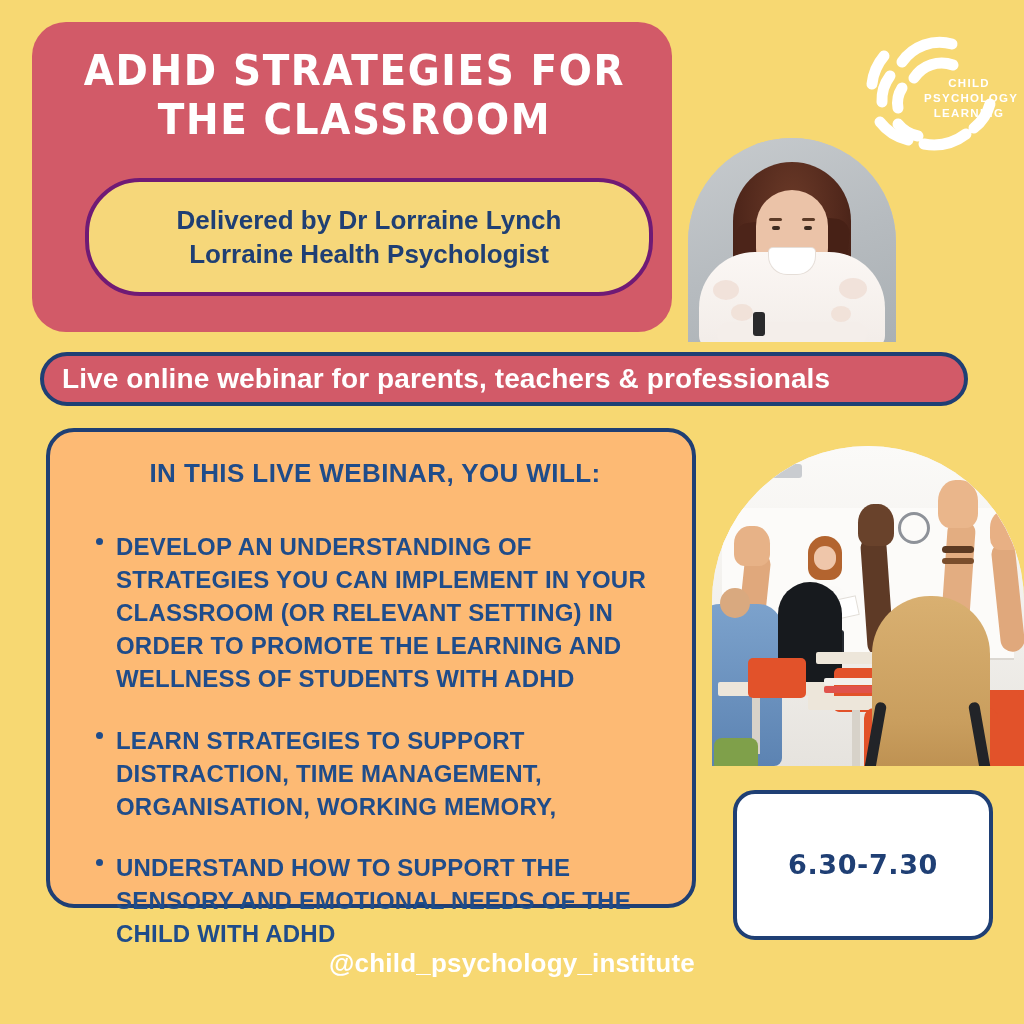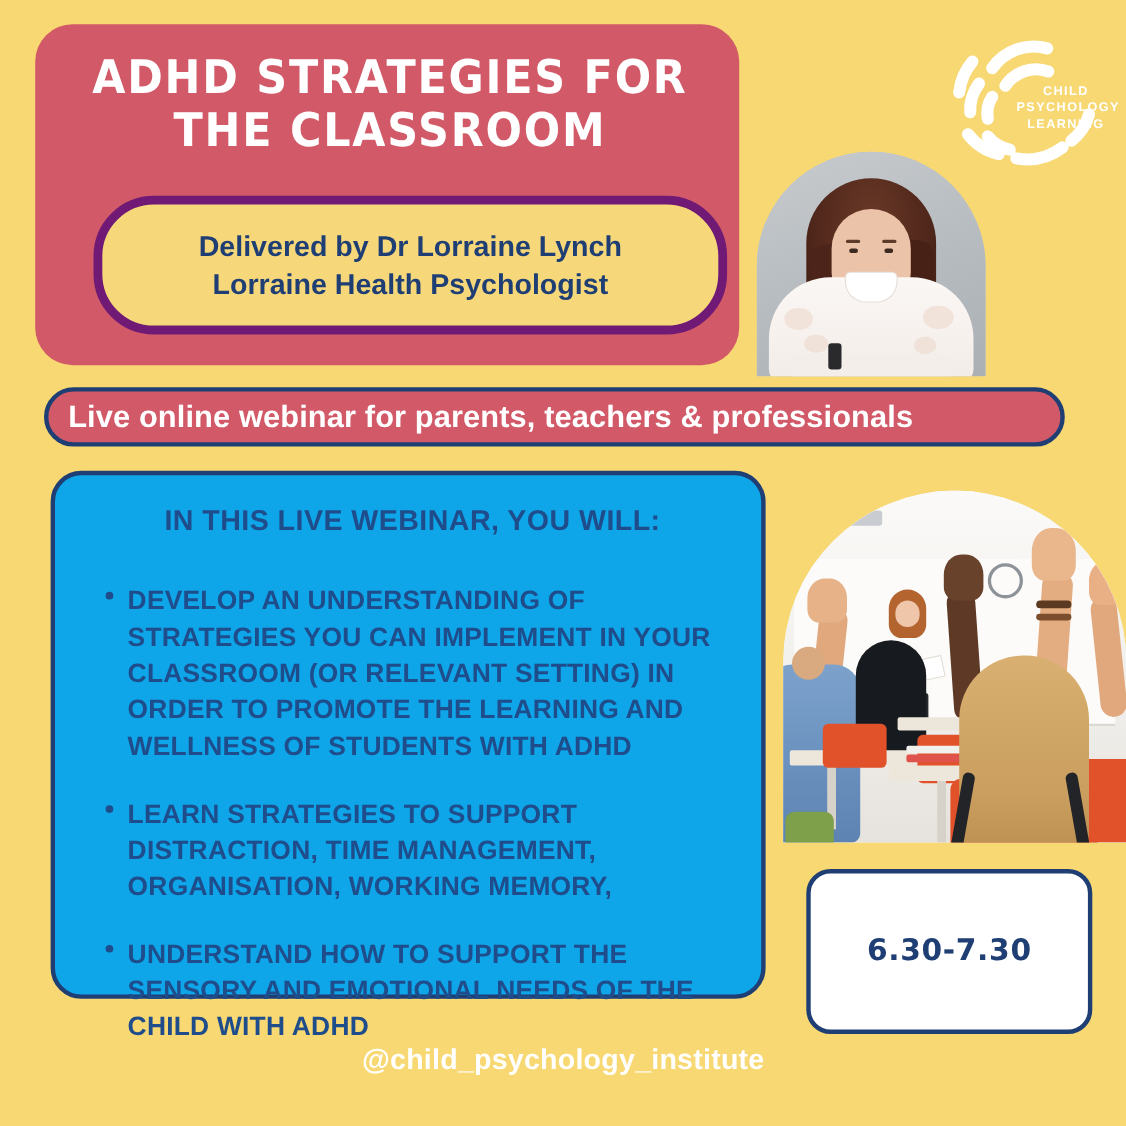--- a/index.html
+++ b/index.html
@@ -19,21 +19,21 @@
   .title{
     position:absolute;left:32px;top:50px;width:645px;
     text-align:center;color:#FFFFFF;
     font-family:"DejaVu Sans",sans-serif;
     font-weight:700;font-size:39px;line-height:1.16;
     letter-spacing:1.6px;text-transform:uppercase;
     transform:scaleY(1.08);
   }
   .speaker-pill{
     position:absolute;left:85px;top:178px;width:560px;height:110px;
-    background:#F6D77A;border:8px solid #701a75;border-radius:55px;
+    background:#F6D77A;border:4px solid #701a75;border-radius:55px;
     display:flex;flex-direction:column;align-items:center;justify-content:center;
     color:#1F3F74;font-weight:700;font-size:26px;line-height:1.32;
   }
 
   
   .logo{position:absolute;left:848px;top:18px;width:164px;height:140px;}
   .logo svg{display:block;}
   .logo-text{
     position:absolute;left:76px;top:58px;width:90px;
     color:#FFFFFF;font-size:11.5px;font-weight:700;line-height:1.32;
@@ -77,21 +77,21 @@
     position:absolute;left:40px;top:352px;width:928px;height:54px;
     background:#D25A68;border:4px solid #1F3F74;border-radius:30px;
     display:flex;align-items:center;
     color:#FFFFFF;font-weight:700;font-size:28px;padding-left:18px;
     box-sizing:border-box;letter-spacing:.1px;
   }
 
   
   .content-card{
     position:absolute;left:46px;top:428px;width:650px;height:480px;
-    background:#0ea5e9;border:4px solid #1F3F74;border-radius:28px;
+    background:#fdba74;border:4px solid #1F3F74;border-radius:28px;
     box-sizing:border-box;
   }
   .content-head{
     position:absolute;left:0;top:26px;width:650px;text-align:center;
     color:#1F4C8A;font-weight:700;font-size:26px;letter-spacing:.4px;
   }
   .bullets{position:absolute;left:24px;top:98px;width:608px;}
   .bullet{
     position:relative;padding-left:42px;margin-bottom:28px;
     color:#1F4C8A;font-weight:600;font-size:24px;line-height:1.38;

